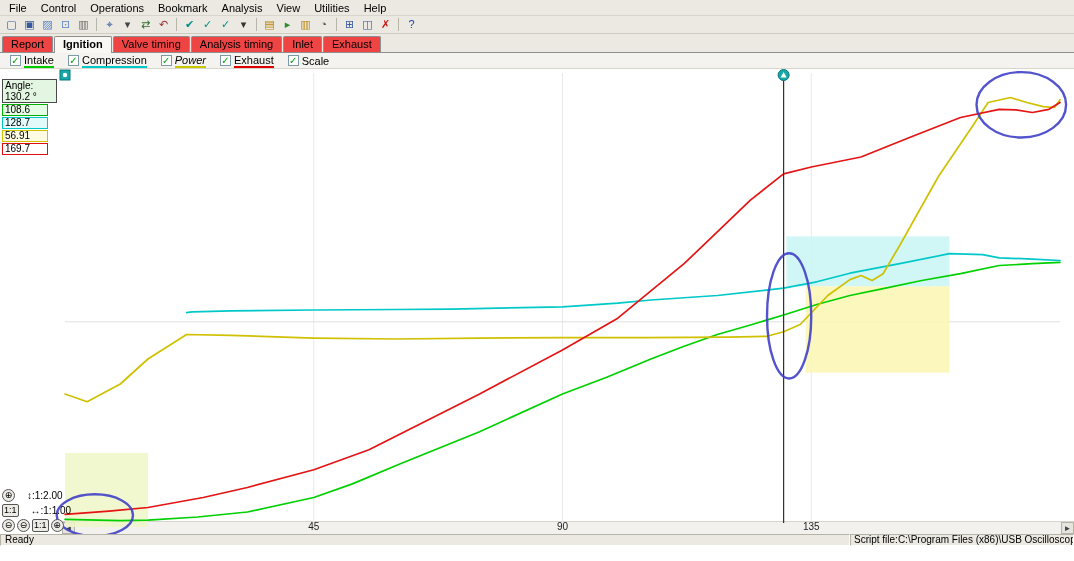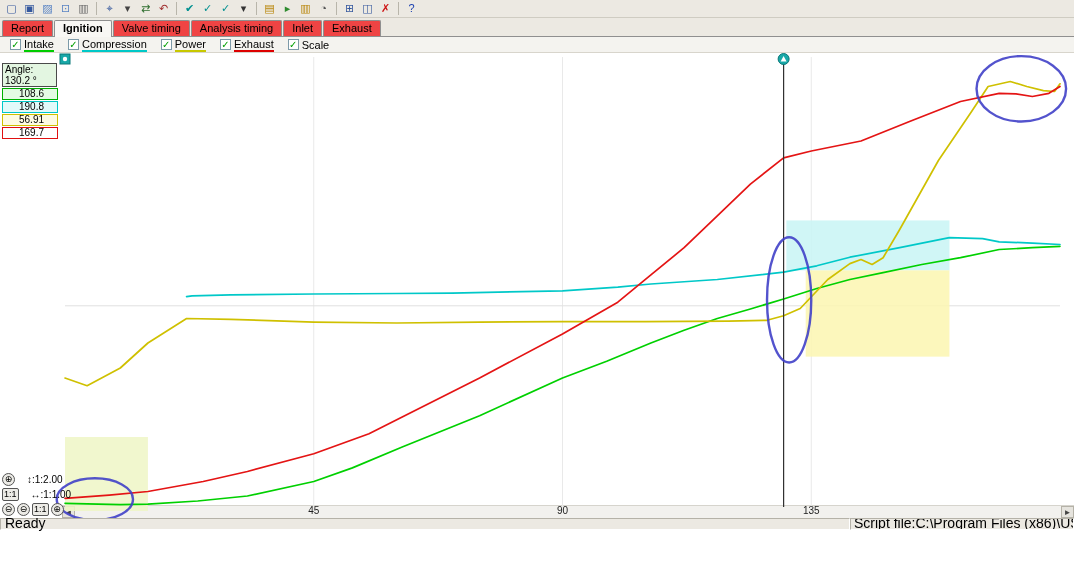--- a/index.html
+++ b/index.html
@@ -22,42 +22,52 @@
            padding-left:8px;border-bottom:1px solid #e3e1d9;white-space:nowrap;}
   .legendbar{height:16px;background:#f4f3ef;display:flex;align-items:center;
              padding-left:10px;gap:14px;font-size:11px;border-bottom:1px solid #d8d5cc;}
   .legend-item{display:flex;align-items:center;gap:3px;}
   .cbbox{width:11px;height:11px;background:#fff;border:1px solid #7d9aa8;display:flex;
          align-items:center;justify-content:center;font-size:10px;color:#00a000;line-height:1;}
   .chart-area{position:relative;height:465px;background:#fff;}
   #chart-svg{position:absolute;left:0;top:0;z-index:5;pointer-events:none;}
   .readout{position:absolute;left:2px;top:10px;z-index:4;font-size:10px;}
   .angle-box{width:55px;background:#e3f6e1;border:1px solid #4a4a4a;padding:0 2px;line-height:11px;}
-  .val-box{width:56px;padding:0 16px;line-height:10px;border:1px solid;margin-top:1px;background:#fff;}
+  .val-box{width:46px;padding:0 2px;line-height:10px;border:1px solid;margin-top:1px;background:#fff;}
   .zoom{position:absolute;left:2px;bottom:1px;z-index:6;font-size:10px;}
   .zoom-row{display:flex;align-items:center;gap:2px;height:15px;}
   .zbtn{min-width:13px;height:13px;border:1px solid #555;background:#ecebe6;font-size:9px;
         line-height:11px;text-align:center;border-radius:7px;padding:0 1px;cursor:default;}
   .zbtn.sq{border-radius:2px;}
   .zlabel{margin-left:10px;}
   .hscroll{position:absolute;left:62px;right:0;bottom:0;height:13px;background:#f2f1ee;
            border-top:1px solid #d6d4cd;display:flex;align-items:center;z-index:1;}
   .sarrow{width:13px;height:12px;font-size:8px;display:flex;align-items:center;
           justify-content:center;background:#e6e4de;border:1px solid #b5b2a8;color:#444;}
   .strack{flex:1;height:12px;}
-  .statusbar{height:12px;background:#ece9e2;display:flex;font-size:14px;}
+  .statusbar{height:12px;background:#ece9e2;display:flex;font-size:10px;}
   .status-left{flex:1;border:1px solid;border-color:#b5b2a8 #fff #fff #b5b2a8;
                padding:0 4px;line-height:9px;}
   .status-right{width:224px;border:1px solid;border-color:#b5b2a8 #fff #fff #b5b2a8;
                 padding:0 3px;line-height:9px;white-space:nowrap;overflow:hidden;}
 </style>
 </head>
 <body>
 
 <div>
+  <div class="menubar" id="menubar">
+      <div class="menu-item">File</div>
+      <div class="menu-item">Control</div>
+      <div class="menu-item">Operations</div>
+      <div class="menu-item">Bookmark</div>
+      <div class="menu-item">Analysis</div>
+      <div class="menu-item">View</div>
+      <div class="menu-item">Utilities</div>
+      <div class="menu-item">Help</div>
+    </div>
   <div class="toolbar" id="toolbar">
       <div class="tool-btn" style="color: rgb(53, 88, 158);">▢</div>
       <div class="tool-btn" style="color: rgb(53, 88, 158);">▣</div>
       <div class="tool-btn" style="color: rgb(90, 132, 196);">▨</div>
       <div class="tool-btn" style="color: rgb(90, 132, 196);">⊡</div>
       <div class="tool-btn" style="color: rgb(106, 106, 106);">▥</div>
       <div class="tool-sep"></div>
       <div class="tool-btn" style="color: rgb(53, 88, 158);">⌖</div>
       <div class="tool-btn" style="color: rgb(68, 68, 68);">▾</div>
       <div class="tool-btn" style="color: rgb(46, 110, 46);">⇄</div>
@@ -91,40 +101,40 @@
       <div class="legend-item">
         <span class="cbbox">✓</span>
         <span style="border-bottom: 2px solid rgb(0, 204, 0);">Intake</span>
       </div>
       <div class="legend-item">
         <span class="cbbox">✓</span>
         <span style="border-bottom: 2px solid rgb(0, 200, 200);">Compression</span>
       </div>
       <div class="legend-item">
         <span class="cbbox">✓</span>
-        <span style="border-bottom: 2px solid rgb(200, 200, 0);">Power</span>
+        <span style="border-bottom: 2px solid rgb(200, 200, 0); font-style: italic;">Power</span>
       </div>
       <div class="legend-item">
         <span class="cbbox">✓</span>
         <span style="border-bottom: 2px solid rgb(221, 0, 0);">Exhaust</span>
       </div>
       <div class="legend-item">
         <span class="cbbox">✓</span>
         <span style="border-bottom: none;">Scale</span>
       </div>
     </div>
 
   <div class="chart-area">
     <div class="readout" id="readout">
         <div class="angle-box">
           <div>Angle:</div>
           <div>130.2 °</div>
         </div>
         <div class="val-box" style="border-color: rgb(0, 176, 0); background: rgb(228, 251, 228);">108.6</div>
-        <div class="val-box" style="border-color: rgb(0, 200, 200); background: rgb(226, 250, 250);">190.8</div>
+        <div class="val-box" style="border-color: rgb(0, 200, 200); background: rgb(226, 250, 250);">128.7</div>
         <div class="val-box" style="border-color: rgb(207, 192, 0); background: rgb(253, 251, 226);">56.91</div>
         <div class="val-box" style="border-color: rgb(224, 16, 16); background: rgb(255, 255, 255);">169.7</div>
       </div>
 
     <div class="zoom" id="zoomrows">
         <div class="zoom-row">
           <span class="zbtn">⊕</span>
           <span class="zlabel">↕:1:2.00</span>
         </div>
         <div class="zoom-row">

